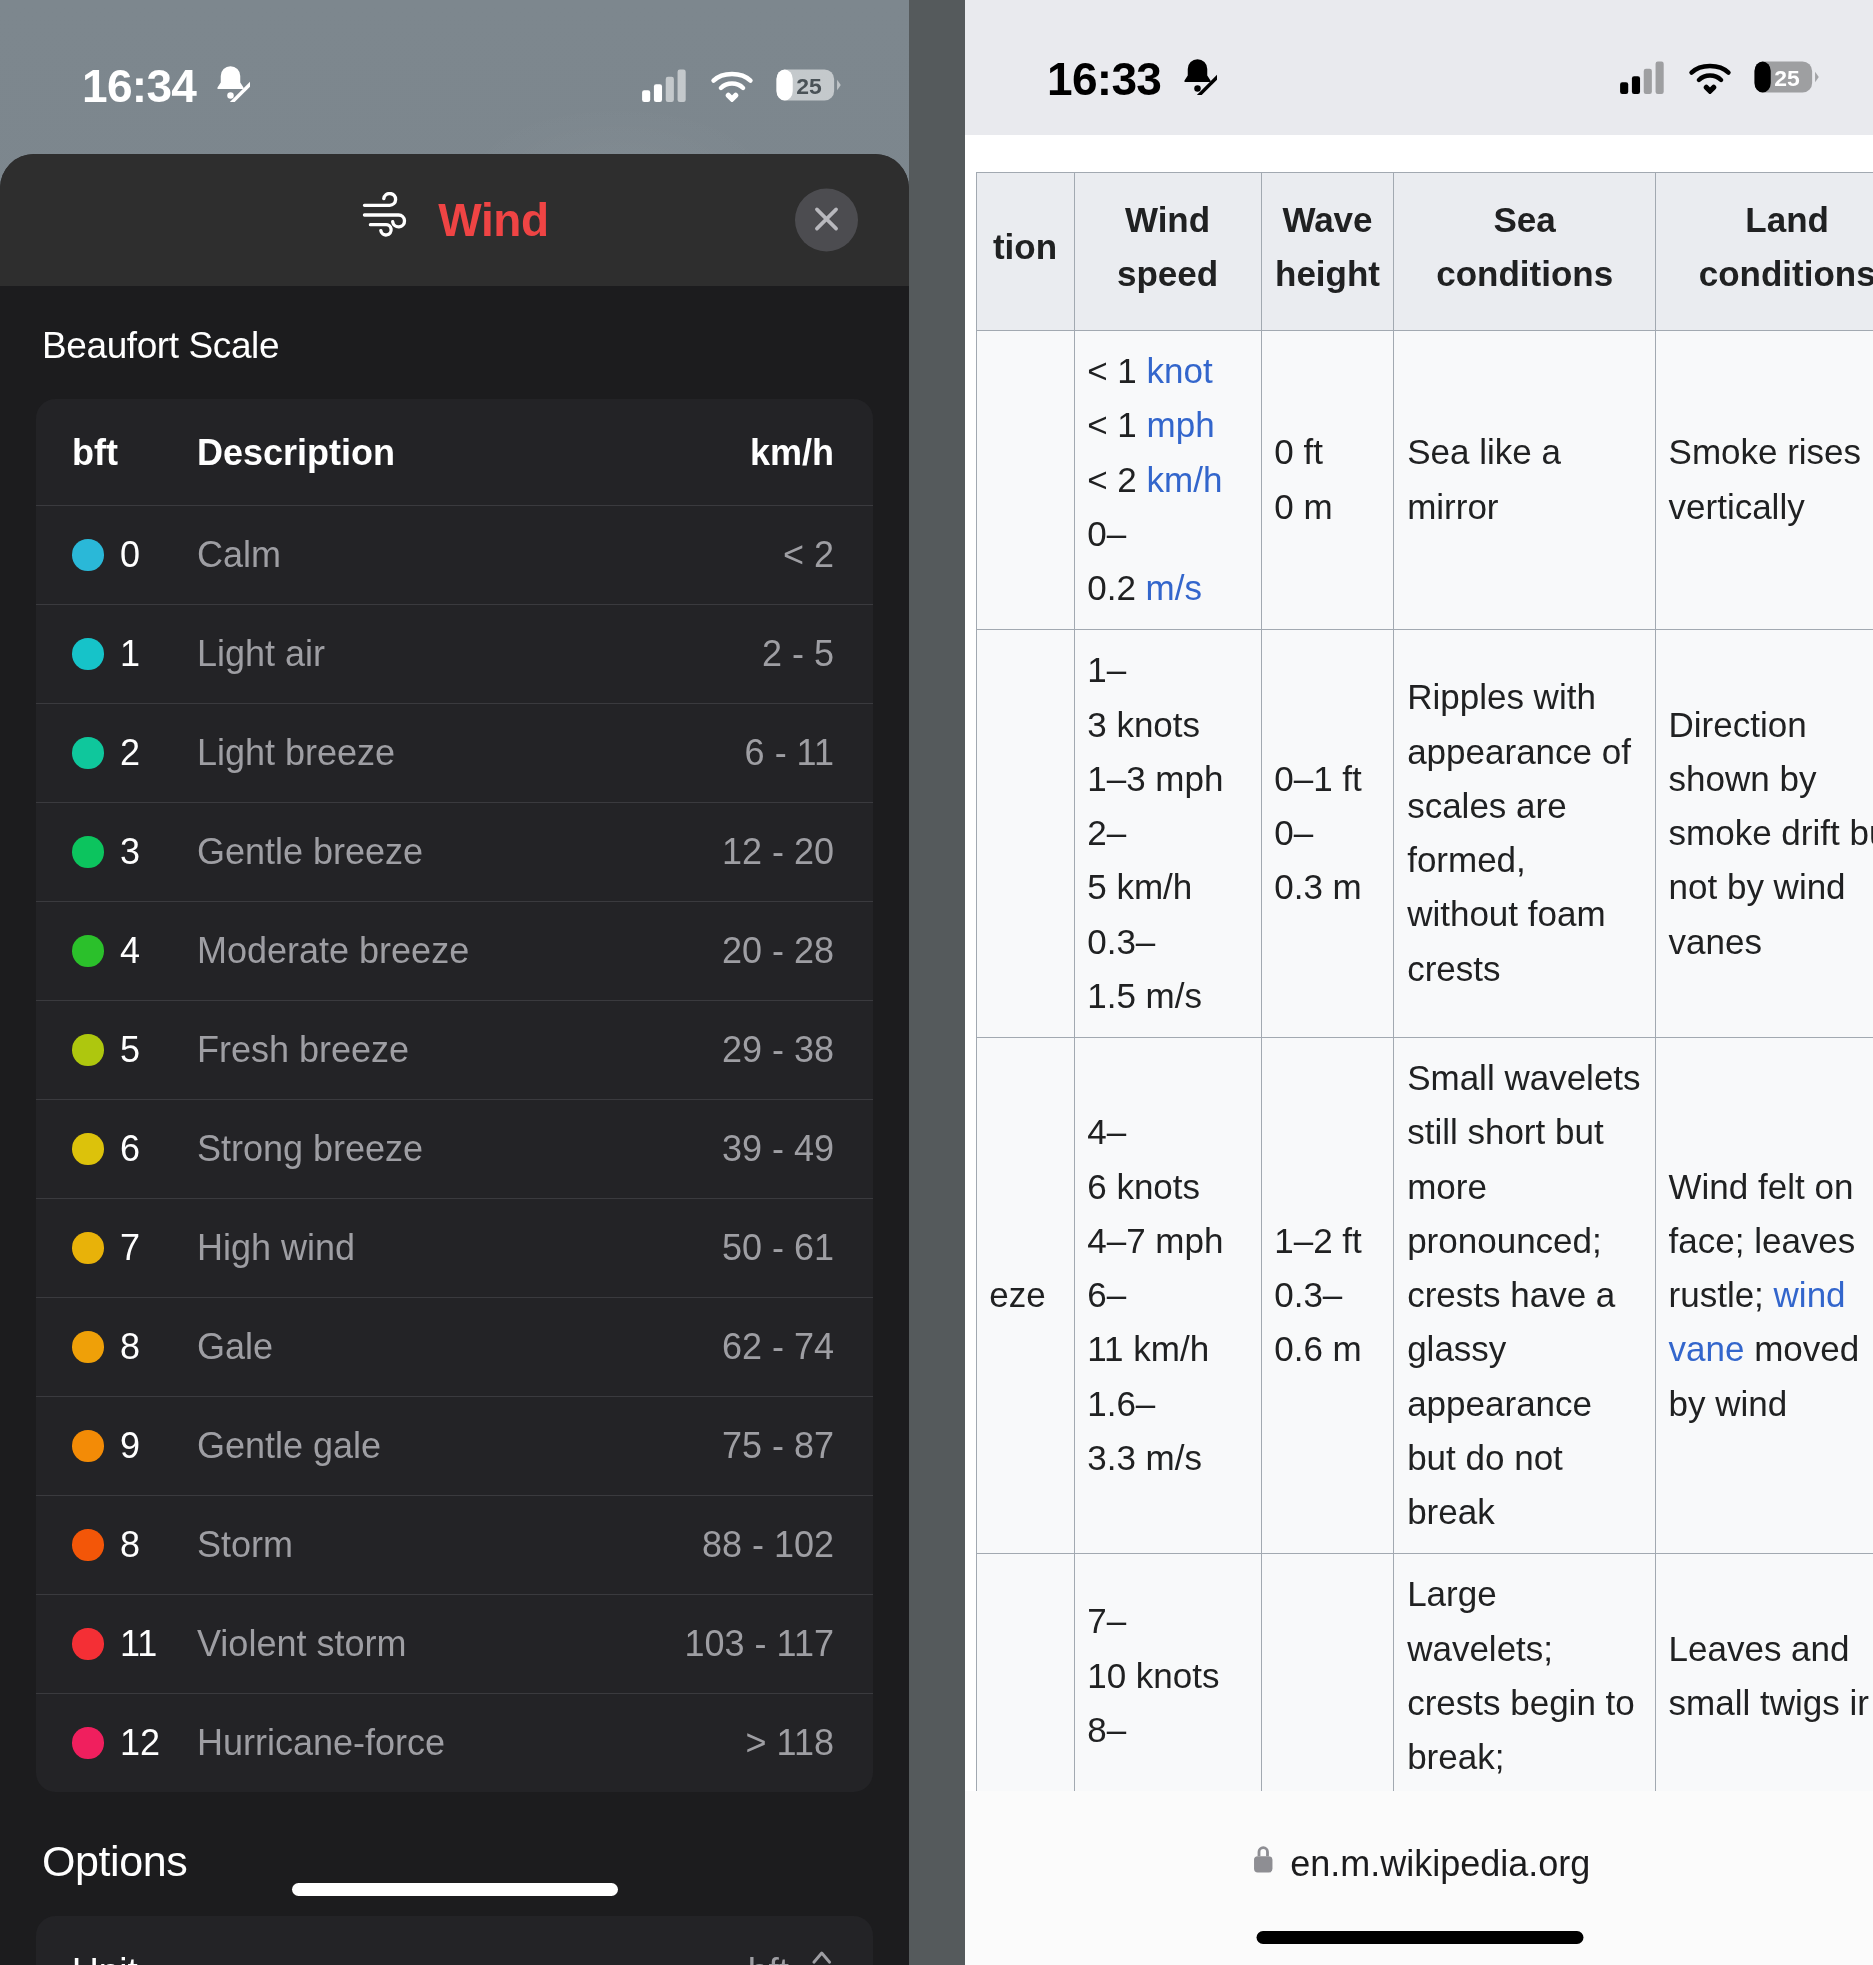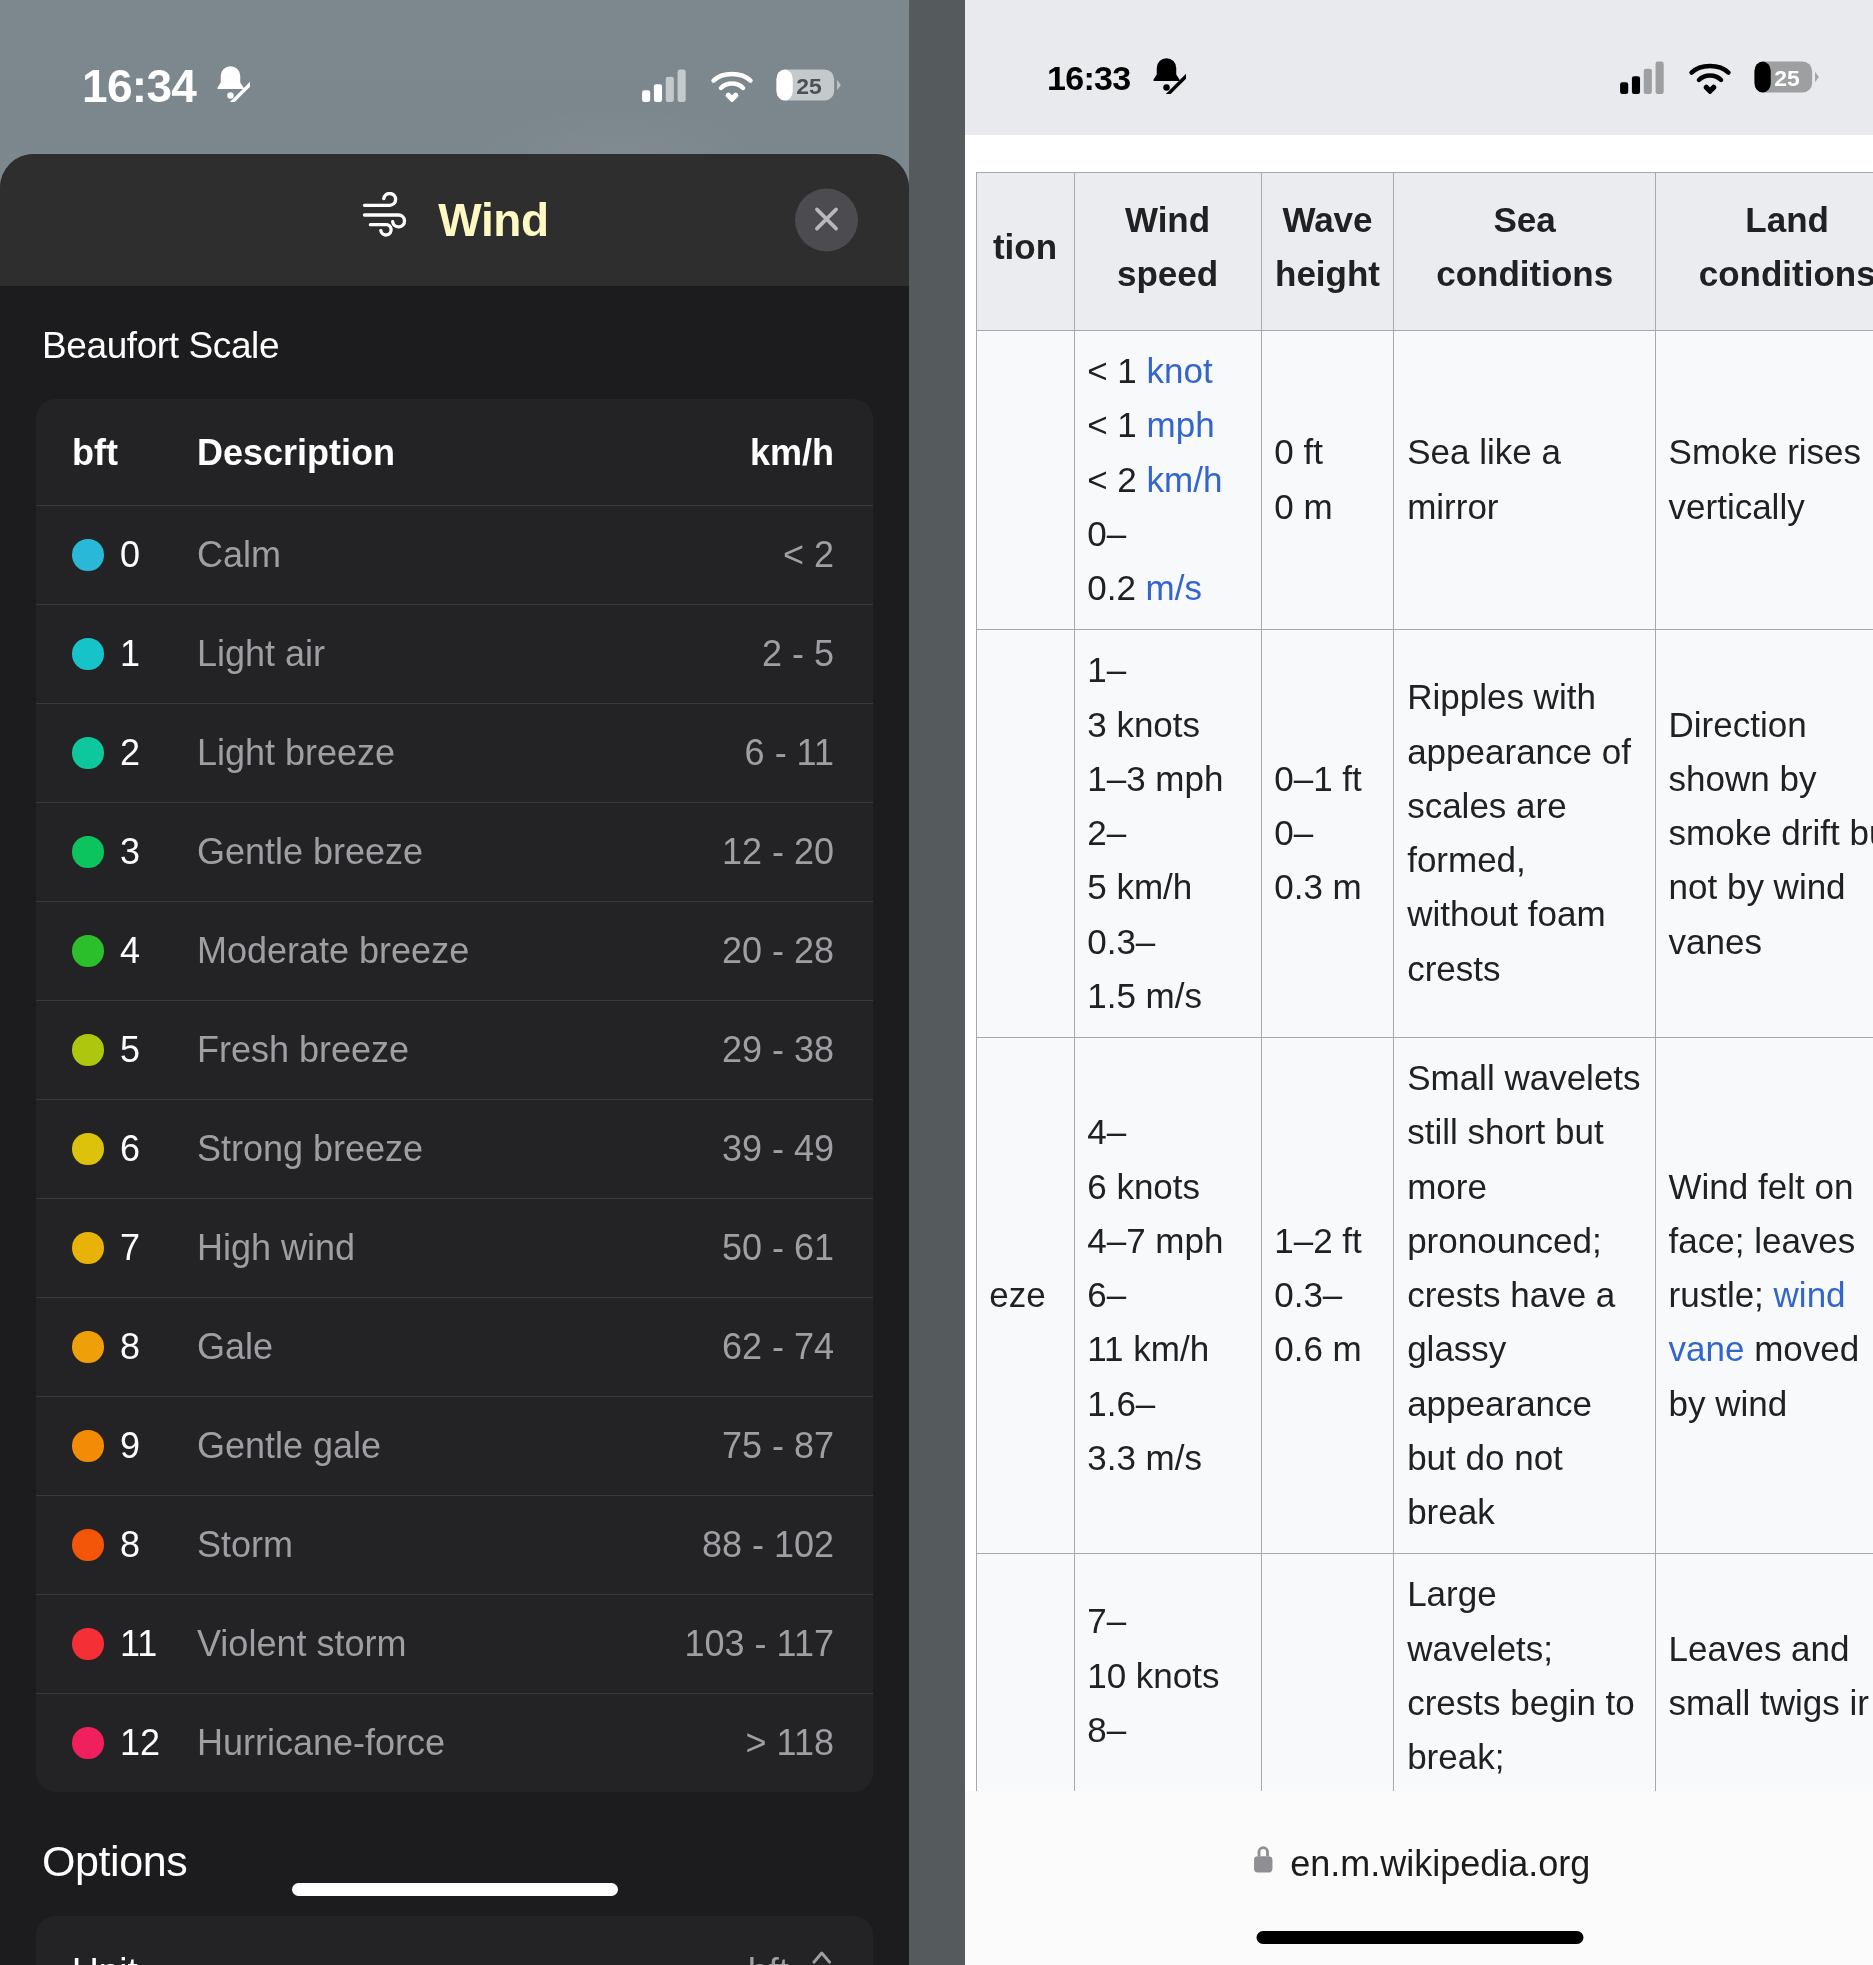--- a/index.html
+++ b/index.html
@@ -38,21 +38,21 @@
     border-top-left-radius: 34px; border-top-right-radius: 34px;
     overflow: hidden;
   }
   .sheet-header {
     position: relative; height: 132px;
     display: flex; align-items: center; justify-content: center;
     background: #2e2e2e;
   }
   .sheet-title {
     display: flex; align-items: center; gap: 26px;
-    color: #fef9c3; font-size: 46px; font-weight: 700; letter-spacing: -0.4px;
+    color: #ef4444; font-size: 46px; font-weight: 700; letter-spacing: -0.4px;
   }
   .close-btn {
     position: absolute; right: 51px; top: 50%; transform: translateY(-50%);
     width: 63px; height: 63px; border-radius: 50%;
     background: rgba(120,120,128,0.42);
     display: flex; align-items: center; justify-content: center;
     cursor: pointer;
   }
   .sheet-body {
     position: absolute; top: 132px; left: 0; right: 0; bottom: 0;
@@ -106,21 +106,21 @@
     position: relative; flex: 1; height: 1965px;
     background: #ffffff; overflow: hidden;
     margin-left: 56px;
   }
   .r-statusbar {
     position: absolute; top: 0; left: 0; right: 0; height: 135px;
     background: #e9eaee;
     display: flex; align-items: center; justify-content: space-between;
     padding: 22.5px 54px 0 82px; color: #000;
   }
-  .r-time { font-size: 34px; font-weight: 600; letter-spacing: -0.7px; display: flex; align-items: center; gap: 16.5px; }
+  .r-time { font-size: 46px; font-weight: 600; letter-spacing: -0.7px; display: flex; align-items: center; gap: 16.5px; }
   .r-right-icons { display: flex; align-items: center; gap: 21px; }
 
   .webview {
     position: absolute; top: 135px; left: 0; right: 0; bottom: 174px;
     background: #ffffff; overflow: hidden; margin-top: 28px;
   }
   .wiki-table {
     position: absolute; left: 10.5px; top: 9px;
     border-collapse: collapse; width: 944px;
     table-layout: fixed;

